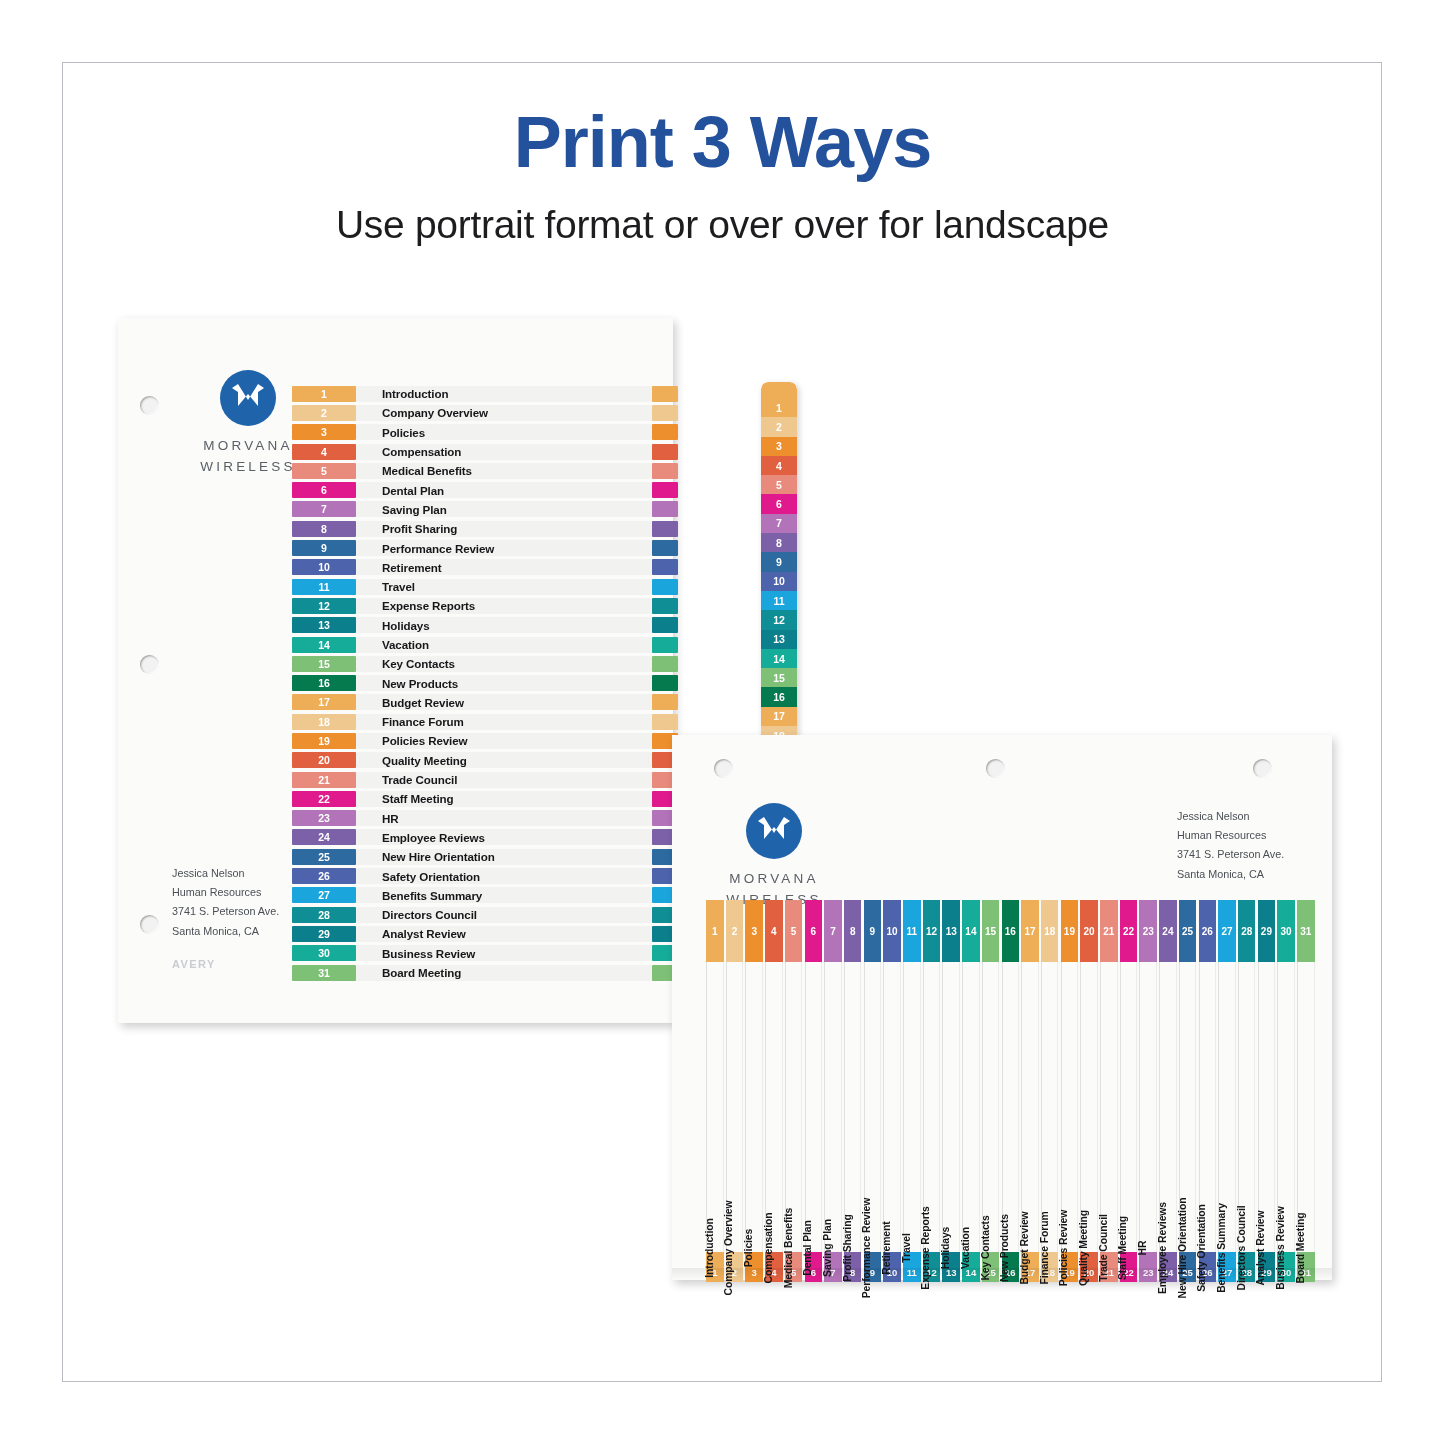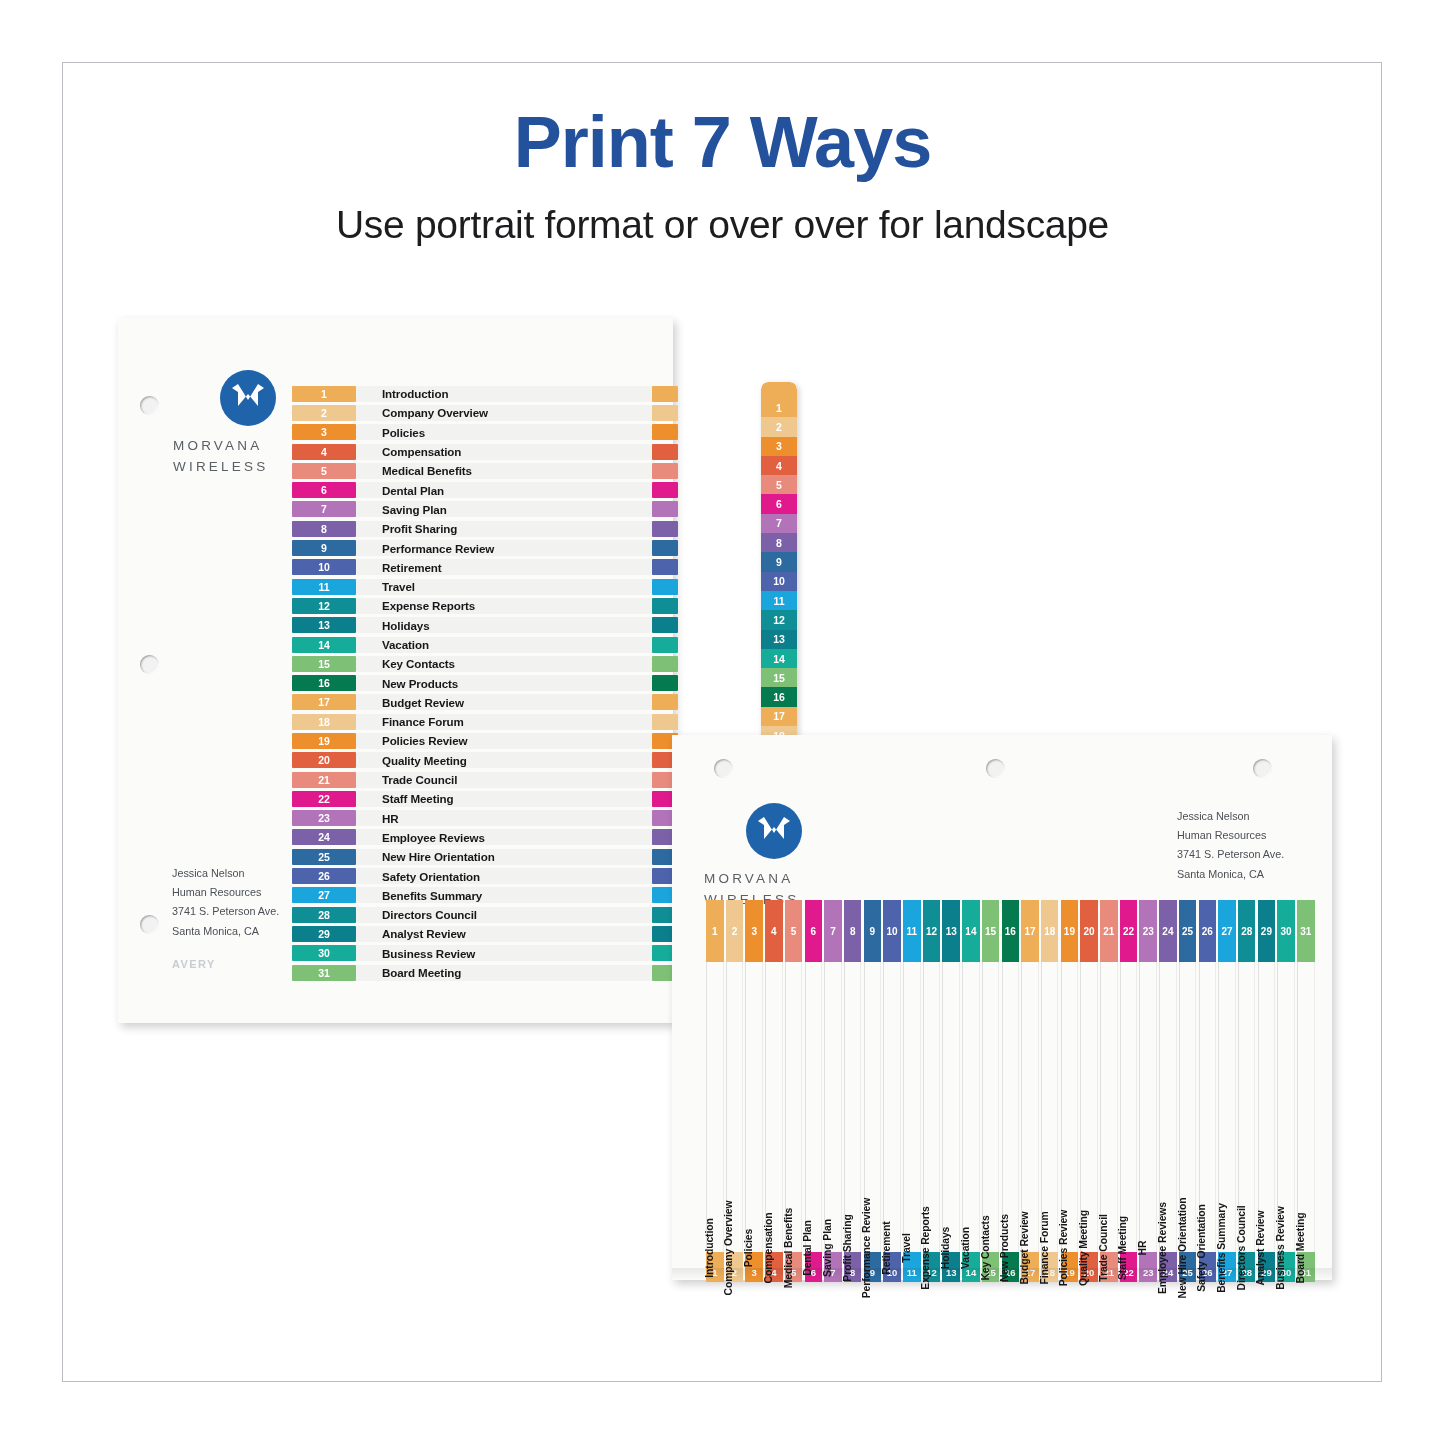--- a/index.html
+++ b/index.html
@@ -51,21 +51,21 @@
 
   
   #portrait{
     left:118px;top:318px;width:555px;height:705px;
   }
   #portrait .hole{left:22px;}
   #portrait .h1p{top:78px;}
   #portrait .h2p{top:337px;}
   #portrait .h3p{top:597px;}
 
-  .logo-block{position:absolute;left:55px;top:52px;width:150px;text-align:left;}
+  .logo-block{position:absolute;left:55px;top:52px;width:150px;text-align:center;}
   .logo-mark{width:56px;height:56px;border-radius:50%;background:#1f64ab;margin:0 auto;position:relative;}
   .logo-mark svg{position:absolute;left:8px;top:10px;}
   .logo-name{margin-top:10px;font-size:13.5px;letter-spacing:3.2px;color:#5a5f66;line-height:1.55;font-weight:normal;}
   .logo-name .l2{letter-spacing:3.2px;}
 
   .addr{position:absolute;left:54px;font-size:10.8px;color:#4b4f55;line-height:1.78;}
   #portrait .addr{top:546px;}
   .avery{position:absolute;left:54px;top:640px;font-size:11px;color:#c9ccd0;letter-spacing:1.4px;font-weight:bold;}
 
   
@@ -143,21 +143,21 @@
   }
 </style>
 </head>
 <body>
 
 <div class="canvas">
 
   <div class="frame"></div>
 
   <div class="headline">
-    <div class="h1">Print 7 Ways</div>
+    <div class="h1">Print 3 Ways</div>
     <div class="h2">Use portrait format or over over for landscape</div>
   </div>
 
   <div class="sheet" id="portrait">
 
     <div class="hole h1p"></div>
     <div class="hole h2p"></div>
     <div class="hole h3p"></div>
 
     <div class="logo-block">

